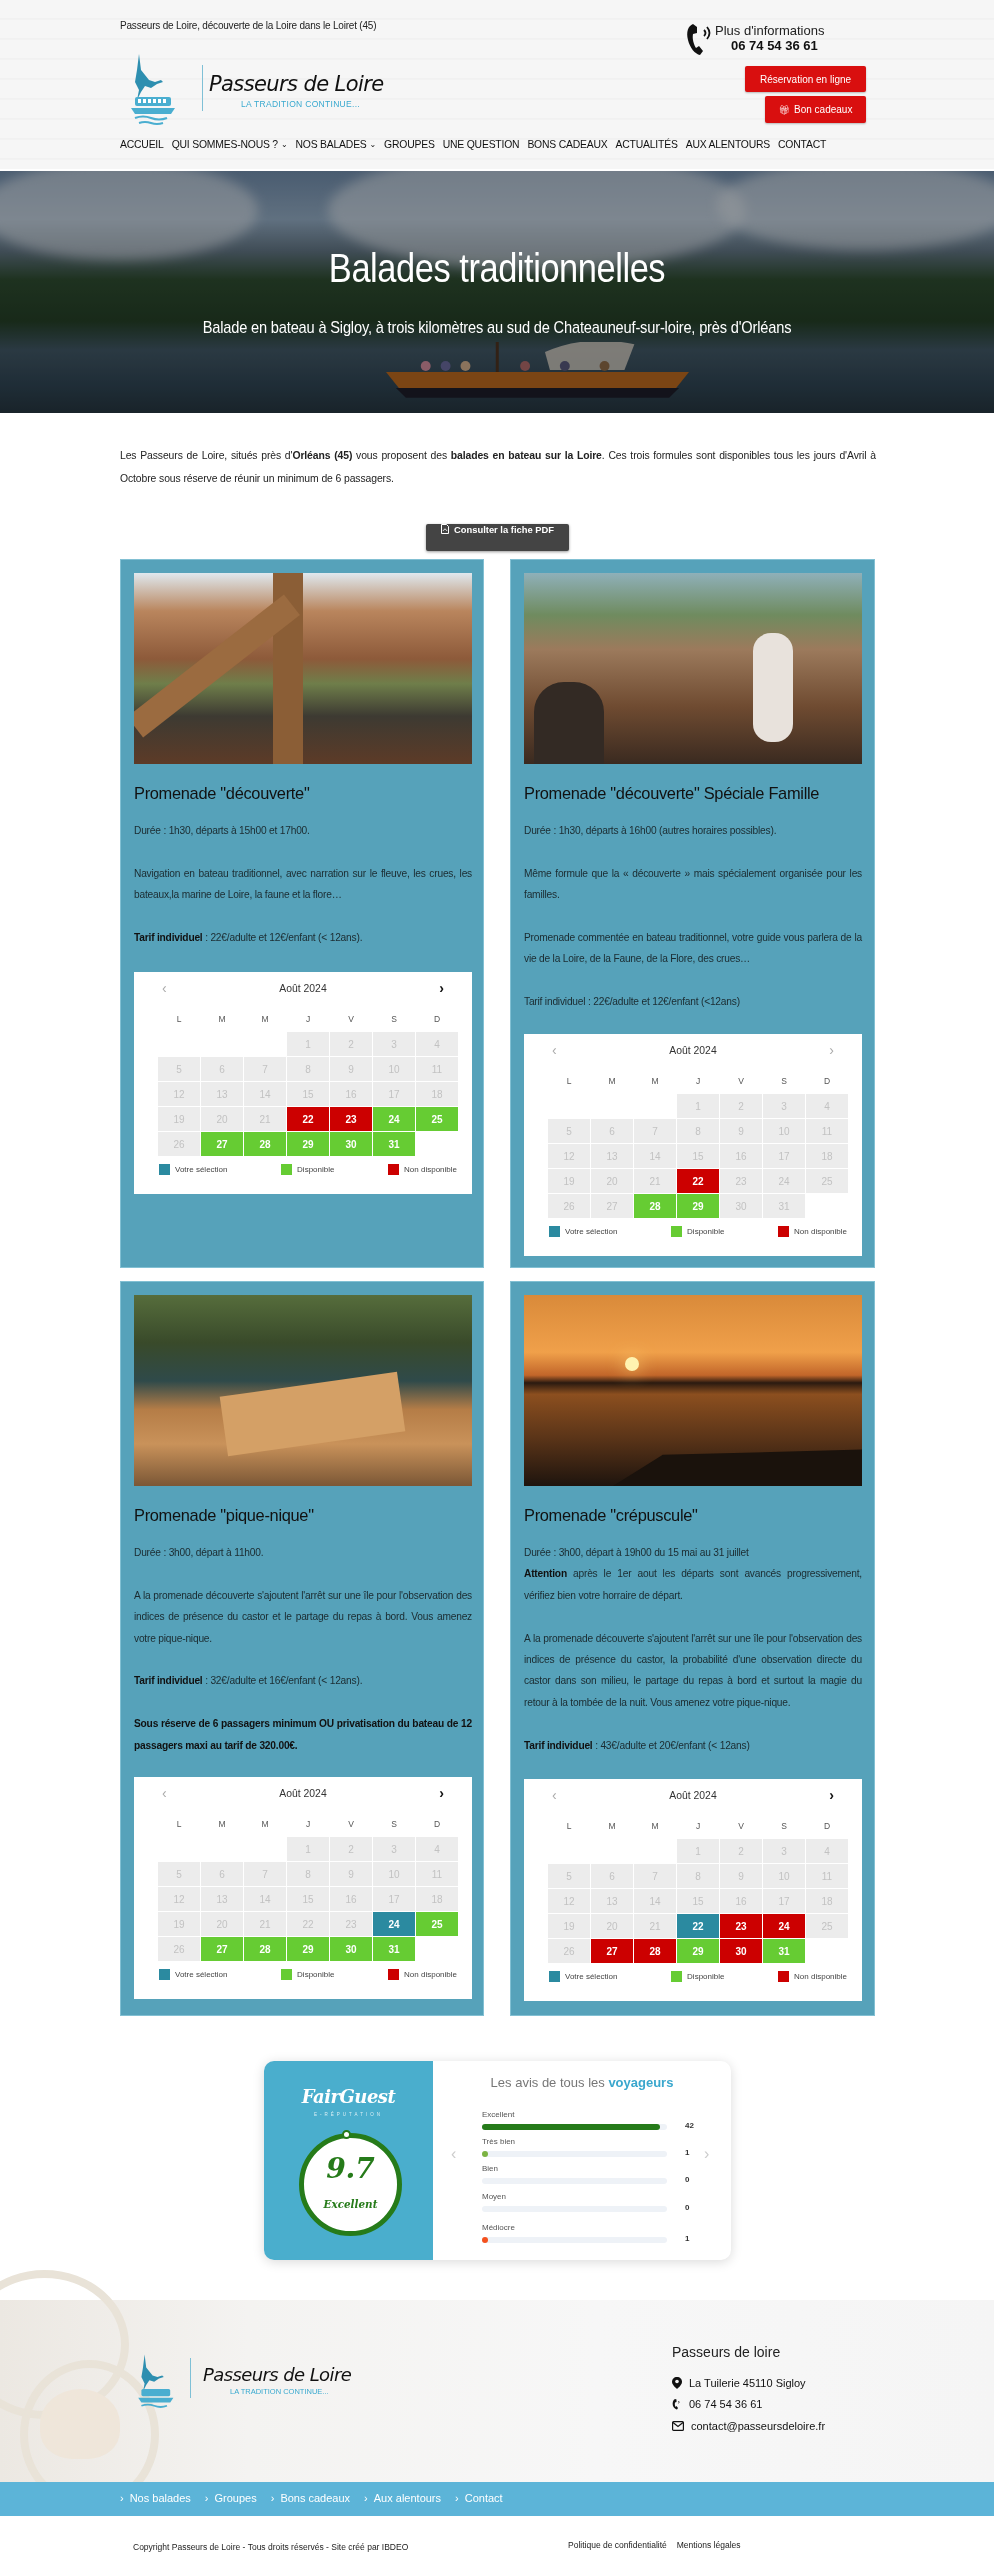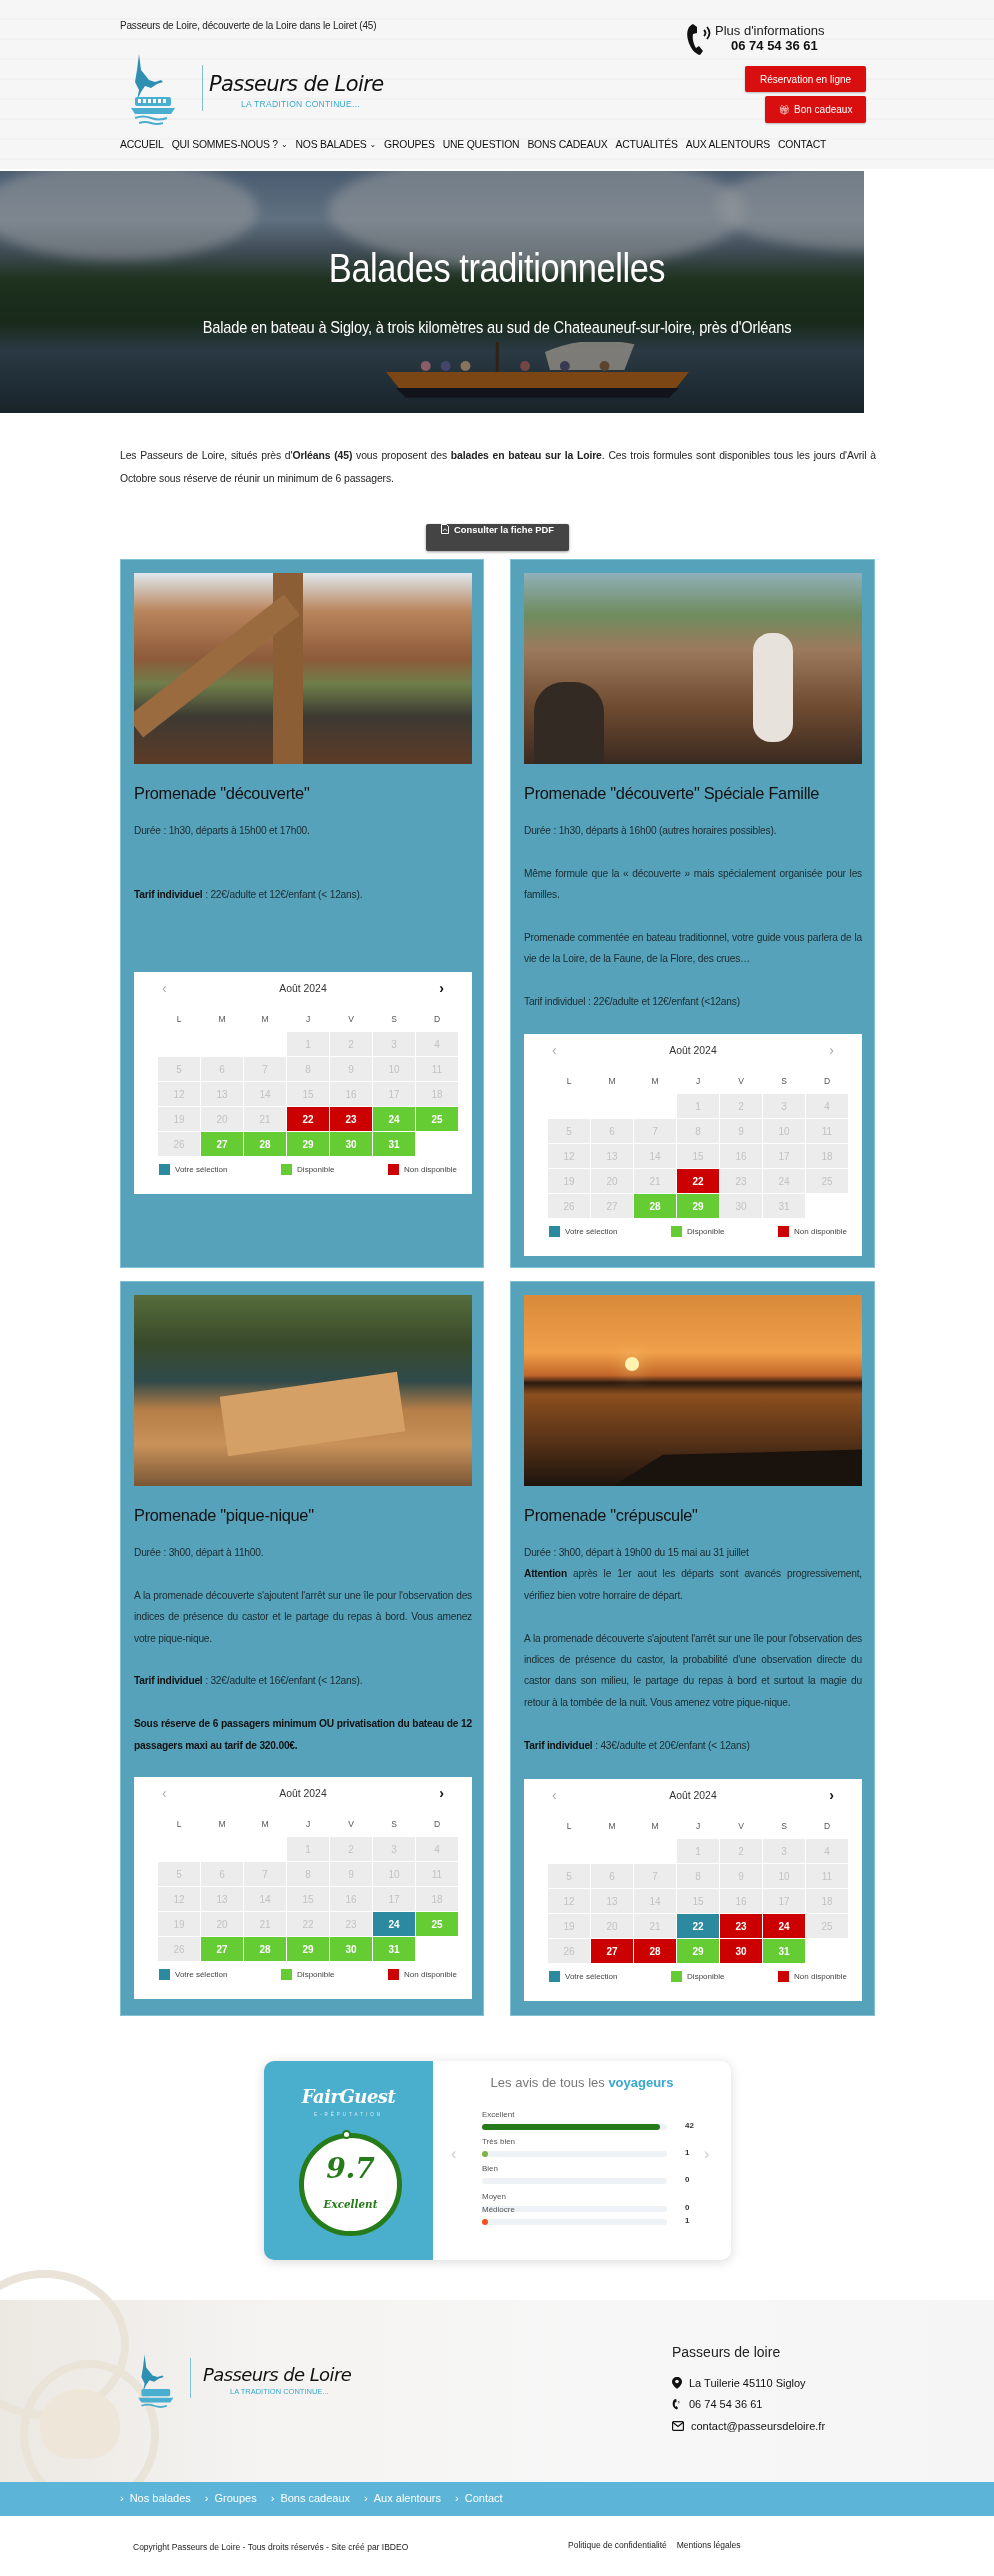--- a/index.html
+++ b/index.html
@@ -13,21 +13,21 @@
 .info-phone{position:absolute;left:731px;top:38px;font-size:13px;font-weight:bold;color:#111}
 .btn-red{position:absolute;background:#d90f0f;color:#fff;font-size:10px;font-weight:normal;display:flex;align-items:center;justify-content:center;border-radius:2px;box-shadow:0 1px 2px rgba(0,0,0,.25)}
 .logo{position:absolute;left:127px;top:52px;width:249px;height:75px}
 .logo-title{position:absolute;left:82px;top:20px;font-family:"DejaVu Sans",sans-serif;font-style:italic;font-size:21px;color:#111;letter-spacing:-0.6px;white-space:nowrap}
 .logo-sub{position:absolute;left:114px;top:47px;font-size:8.5px;color:#39a9cf;letter-spacing:0.3px;white-space:nowrap}
 .logo-sep{position:absolute;left:75px;top:13px;width:1px;height:46px;background:#7fc0d6}
 .nav{position:absolute;left:120px;top:139px;display:flex;gap:8px;font-size:10.4px;color:#111}
 .nav span{display:flex;align-items:center;gap:3px;white-space:nowrap;letter-spacing:-0.2px}
 .chev{font-size:8px}
 
-.hero{position:absolute;left:0;top:171px;width:864px;height:242px;overflow:hidden;
+.hero{position:absolute;left:0;top:171px;width:994px;height:242px;overflow:hidden;
 background:linear-gradient(180deg,#6d88a6 0%,#8ea6bd 20%,#5f7280 33%,#2d4a2f 45%,#243e26 62%,#3f5563 74%,#2f4452 88%,#25343e 100%)}
 .hero-overlay{position:absolute;inset:0;background:rgba(0,0,0,.32)}
 .hero-cloud{position:absolute;border-radius:50%;background:rgba(220,225,232,.55);filter:blur(6px)}
 .hero-boat{position:absolute;left:386px;top:171px;width:303px;height:58px}
 .hero-title{position:absolute;left:0;width:994px;top:75px;text-align:center;color:#fff;font-size:40px;font-family:"Liberation Sans Narrow","Liberation Sans",sans-serif;letter-spacing:-0.5px;font-weight:normal;transform:scaleX(.86)}
 .hero-sub{position:absolute;left:0;width:994px;top:147px;text-align:center;color:#fff;font-size:17px;transform:scaleX(.86);letter-spacing:-0.2px}
 
 .intro{position:absolute;left:120px;top:444px;width:756px;font-size:10.4px;line-height:23px;color:#222;text-align:justify;letter-spacing:-0.1px}
 .intro b{font-weight:bold}
 .pdf-btn{position:absolute;left:426px;top:524px;width:143px;height:27px;background:#444;color:#fff;font-size:9.4px;font-weight:bold;display:flex;align-items:flex-start;justify-content:center;gap:5px;box-shadow:0 1px 3px rgba(0,0,0,.4);border-radius:2px}
@@ -189,20 +189,21 @@
 
 <div class="card" id="card0" style="left:120px;top:559px;width:364px;height:709px">
   <div class="card-img" style="background:linear-gradient(180deg,#dfe8ee 0%,#b9855d 20%,#8d5a3a 45%,#6f7e4a 58%,#3d3a32 75%,#5d3b27 100%)">
     <div style="position:absolute;left:139px;top:0;width:30px;height:191px;background:#8b5e36"></div>
     <div style="position:absolute;left:-20px;top:80px;width:199px;height:26px;background:#9b6b40;transform:rotate(-38deg)"></div>
   </div>
   <div class="card-title">Promenade "découverte"</div>
   <div class="card-body">
       <p><span>Durée : 1h30, départs à 15h00 et 17h00.</span></p>
       <div class="gap"></div>
+      <p><span>Navigation en bateau traditionnel, avec narration sur le fleuve, les crues, les bateaux,la marine de Loire, la faune et la flore…</span></p>
       <div class="gap"></div>
       <p><b>Tarif individuel</b><span> : 22€/adulte et 12€/enfant (&lt; 12ans).</span></p>
     </div>
   <div class="cal" style="top:412px">
     <div class="cal-head">
       <span class="cal-prev">‹</span>
       <span class="cal-month">Août 2024</span>
       <span class="cal-next" style="">›</span>
     </div>
     <div class="cal-grid">
@@ -541,21 +542,21 @@
         </div>
     <div class="fg-count">0</div>
       </div>
       <div class="fg-row" style="top: 131px;">
         <div class="fg-row-label">Moyen</div>
     <div class="fg-track">
           <div class="fg-fill" style="width:0px;background:#ff9800"></div>
         </div>
     <div class="fg-count">0</div>
       </div>
-      <div class="fg-row" style="top: 144px;">
+      <div class="fg-row" style="top: 162px;">
         <div class="fg-row-label">Médiocre</div>
     <div class="fg-track">
           <div class="fg-fill" style="width:6px;background:#f4511e"></div>
         </div>
     <div class="fg-count">1</div>
       </div>
     </div>
 </div>
 
 <div class="footer">

